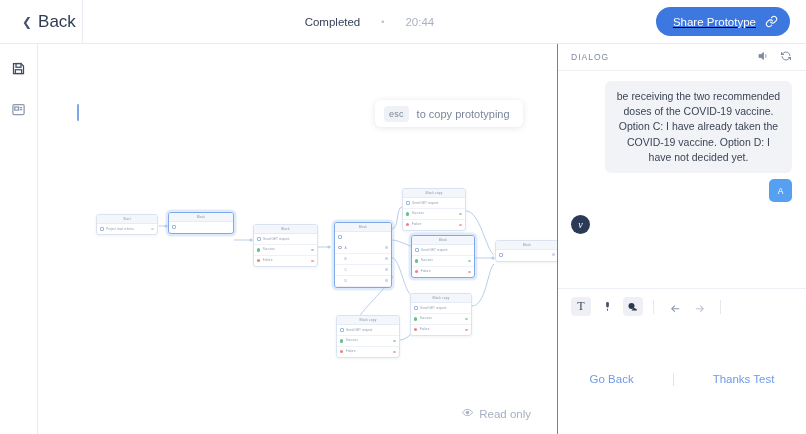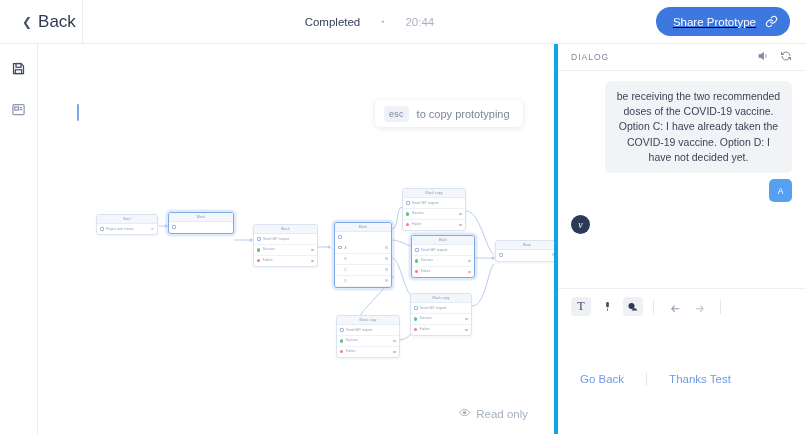--- a/index.html
+++ b/index.html
@@ -56,21 +56,21 @@
   }
   .rail-btn {
     width: 17px; height: 17px;
     display: flex; align-items: center; justify-content: center;
     cursor: pointer;
   }
 
   
   .canvas {
     flex: 1; position: relative; background: #ffffff;
-    border-right: 4px solid #0ea5e9;
+    border-right: 1px solid #0ea5e9;
     overflow: hidden;
   }
   .caret {
     position: absolute; left: 39px; top: 60px;
     width: 2px; height: 17px; background: #7ea7e8; border-radius: 1px;
   }
   .esc-pill {
     position: absolute; left: 337px; top: 56px;
     background: #fff; border-radius: 6px;
     box-shadow: 0 1px 6px rgba(40,60,100,.13);
@@ -169,21 +169,21 @@
     padding: 8px 13px; display: flex; align-items: center; gap: 6px;
   }
   .tool {
     width: 20px; height: 19px; border-radius: 4px;
     display: flex; align-items: center; justify-content: center; cursor: pointer;
   }
   .tool.active { background: #eef0f5; }
   .divider-v { width: 1px; height: 14px; background: #e4e8ef; margin: 0 4px; }
   .footer-actions {
     flex: 0 0 auto; height: 110px;
-    display: flex; align-items: center; justify-content: flex-start; gap: 0;
+    display: flex; align-items: center; justify-content: center; gap: 17px;
   }
   .fa-link {
     color: #6f9aea; font-size: 11.5px; cursor: pointer; padding: 0 22px;
   }
   .fa-sep { width: 1px; height: 13px; background: #dfe4ec; }
 </style>
 </head>
 <body>
 
 <div id="app">

